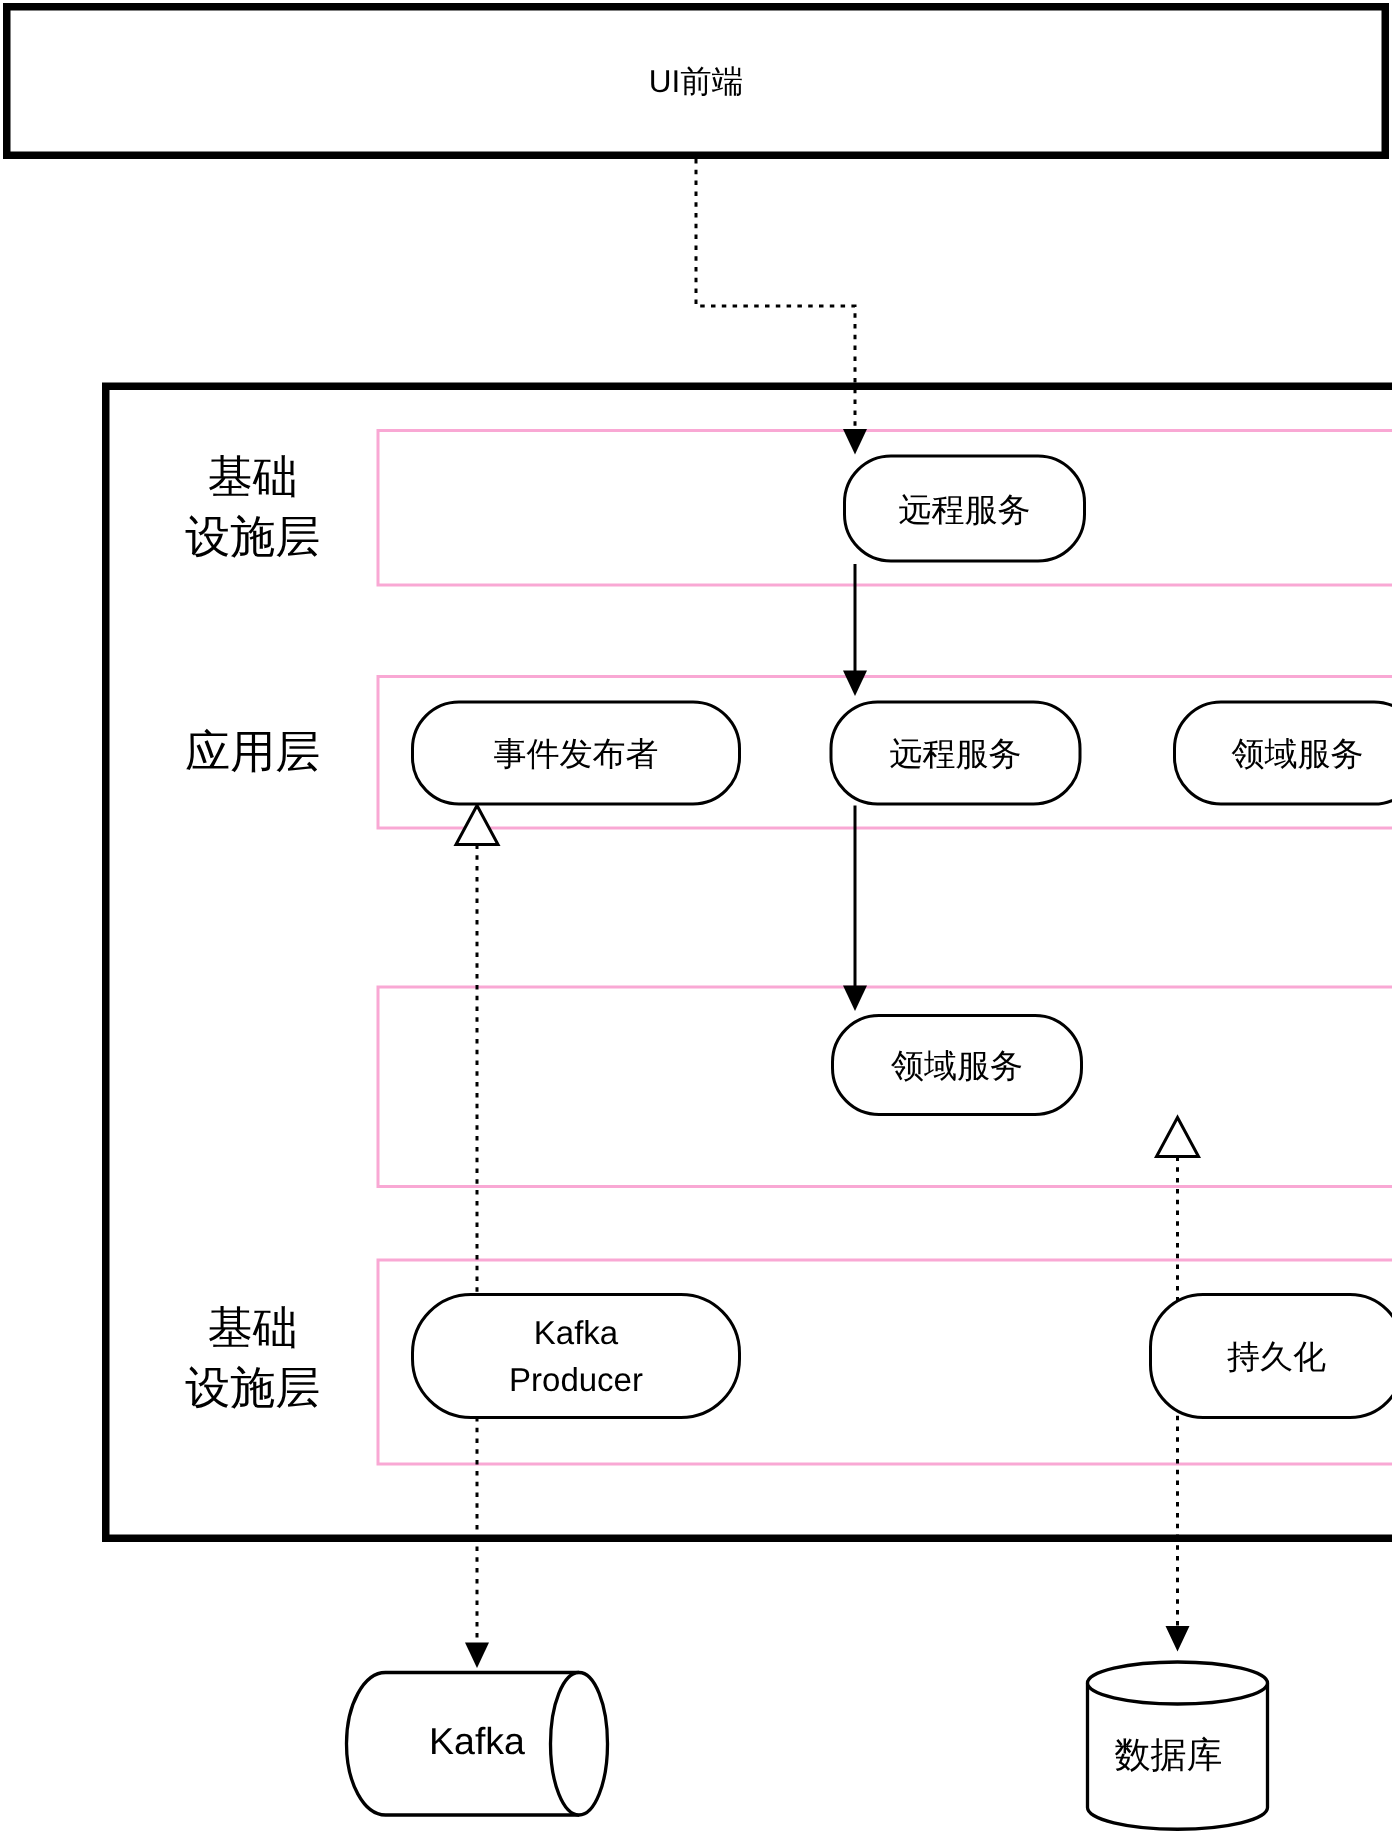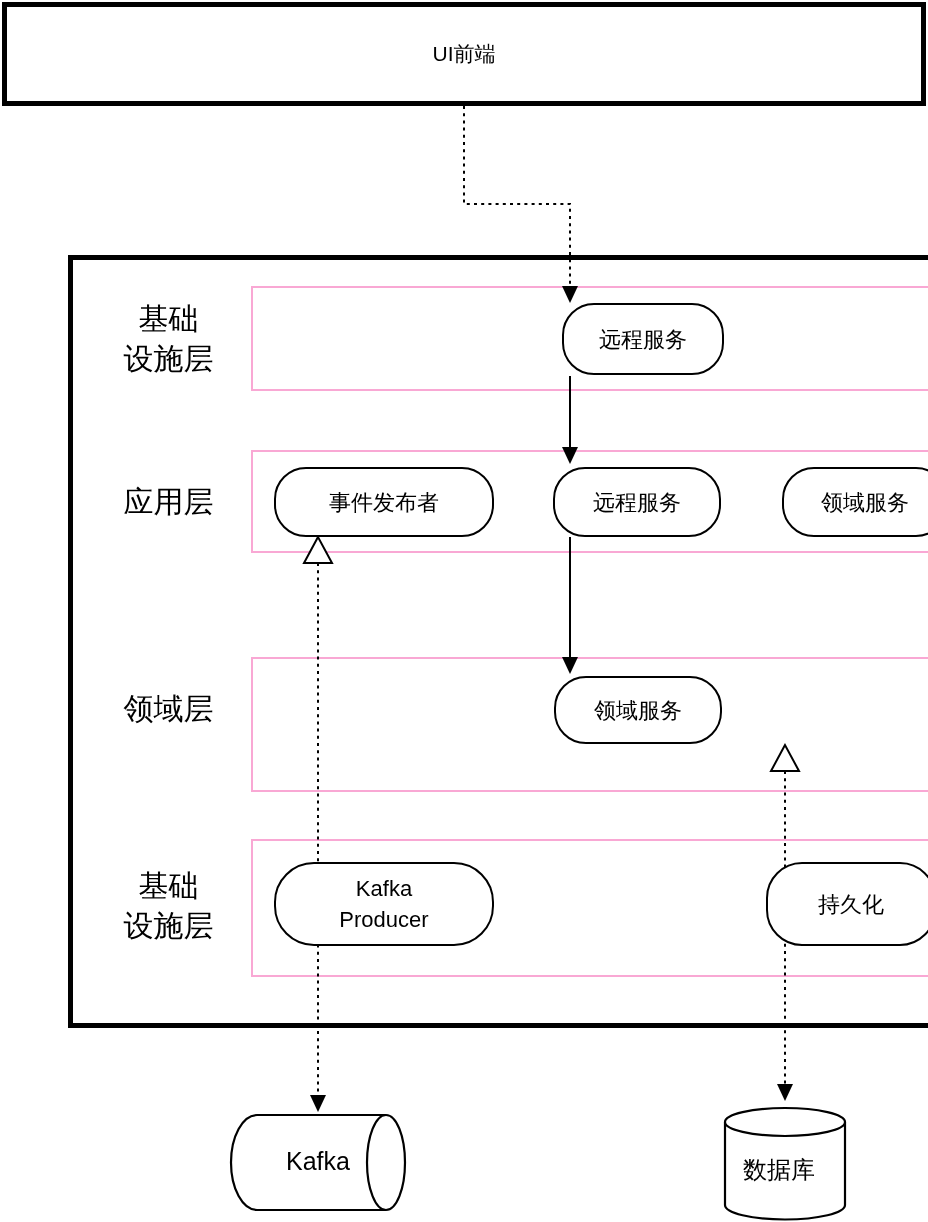--- a/index.html
+++ b/index.html
@@ -77,23 +77,20 @@
 
   <div class="thick-box outer-box">
 
     <div class="layer-label" id="label-infra-top">
       <span>基础</span>
       <span>设施层</span>
     </div>
     <div class="layer-label" id="label-application">
       <span>应用层</span>
     </div>
-    <div class="layer-label" id="label-domain">
-      <span>领域层</span>
-    </div>
     <div class="layer-label" id="label-infra-bottom">
       <span>基础</span>
       <span>设施层</span>
     </div>
 
     <div class="layer-box" id="layer1">
       <div class="pill" id="pill-remote">
         <span class="node-label">远程服务</span>
       </div>
     </div>

